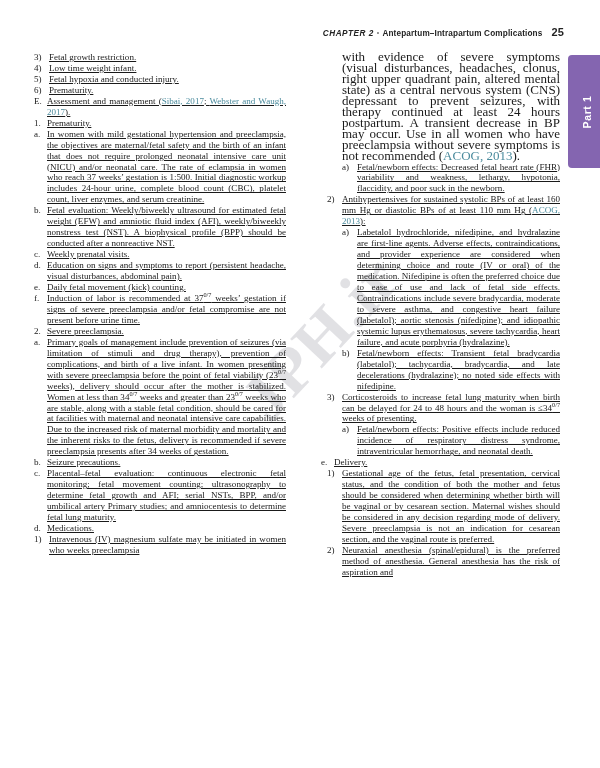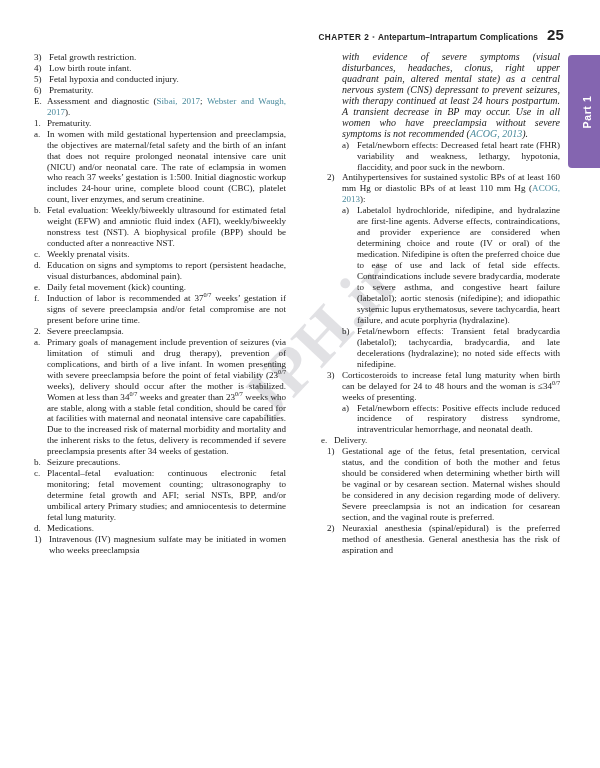--- a/index.html
+++ b/index.html
@@ -79,34 +79,35 @@
     text-align: right;
     font-family: "Liberation Sans", sans-serif;
     font-size: 8.2px;
     color: #232323;
     letter-spacing: .15px;
     z-index: 3;
   }
   #running-head .chapter-label {
     font-weight: 700;
     letter-spacing: .5px;
+    font-style: italic;
   }
   #running-head .sep {
     color: #7a7a7a;
     margin: 0 3px;
     font-size: 7px;
     vertical-align: 1px;
   }
   #running-head .chapter-title {
     font-weight: 700;
   }
   #running-head .folio {
     font-weight: 700;
     margin-left: 9px;
-    font-size: 15px;
+    font-size: 11px;
   }
 
   
   #columns {
     position: absolute;
     top: 52px;
     left: 34px;
     right: 40px;
     bottom: 18px;
     display: flex;
@@ -135,45 +136,45 @@
   }
   li.item > .marker {
     position: absolute;
     left: 0;
     top: 0;
     text-align: left;
     white-space: nowrap;
   }
   li.item > .body {
     display: block;
+    text-decoration: underline;
   }
 
   
   .tier-A  { padding-left: 13px; }
   .tier-A  > .marker { width: 13px; }
   .tier-1  { padding-left: 13px; }
   .tier-1  > .marker { width: 13px; }
   .tier-a  { padding-left: 13px; }
   .tier-a  > .marker { width: 13px; }
   .tier-n  { padding-left: 15px; }
   .tier-n  > .marker { width: 15px; }
   .tier-p  { padding-left: 15px; }
   .tier-p  > .marker { width: 15px; }
 
   .indent-1 { margin-left: 19px; }
   .indent-2 { margin-left: 19px; }
   .indent-3 { margin-left: 21px; }
 
   
   .runon {
-    font-size: 10px;
+    font-size: 13px;
     line-height: 10.95px;
     text-align: justify;
     margin: 0;
-    font-style: italic;
   }
   .runon.pad-n  { padding-left: 34px; }
 
   .cite {
     color: #4b8b9d;
   }
   sup {
     font-size: 6.2px;
     vertical-align: super;
     line-height: 0;
@@ -198,36 +199,36 @@
 
     <div class="column" id="col-left">
 
       <ul class="lvl indent-3">
         <li class="item tier-n">
           <span class="marker">3)</span>
           <span class="body">Fetal growth restriction.</span>
         </li>
         <li class="item tier-n">
           <span class="marker">4)</span>
-          <span class="body">Low birth route infant.</span>
+          <span class="body">Low time weight infant.</span>
         </li>
         <li class="item tier-n">
           <span class="marker">5)</span>
           <span class="body">Fetal hypoxia and conducted injury.</span>
         </li>
         <li class="item tier-n">
           <span class="marker">6)</span>
           <span class="body">Prematurity.</span>
         </li>
       </ul>
 
       <ul class="lvl">
         <li class="item tier-A">
           <span class="marker">E.</span>
-          <span class="body"><span>Assessment and diagnostic (</span><span class="cite">Sibai, 2017</span><span>; </span><span class="cite">Webster and Waugh, 2017</span><span>).</span></span>
+          <span class="body"><span>Assessment and management (</span><span class="cite">Sibai, 2017</span><span>; </span><span class="cite">Webster and Waugh, 2017</span><span>).</span></span>
         </li>
       </ul>
 
       <ul class="lvl indent-1">
         <li class="item tier-1">
           <span class="marker">1.</span>
           <span class="body">Prematurity.</span>
         </li>
       </ul>
 

